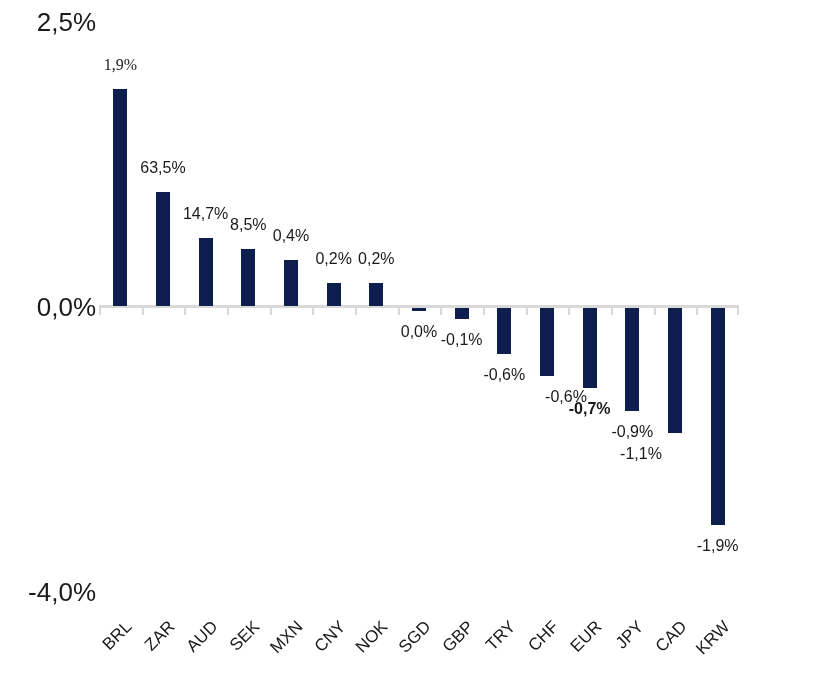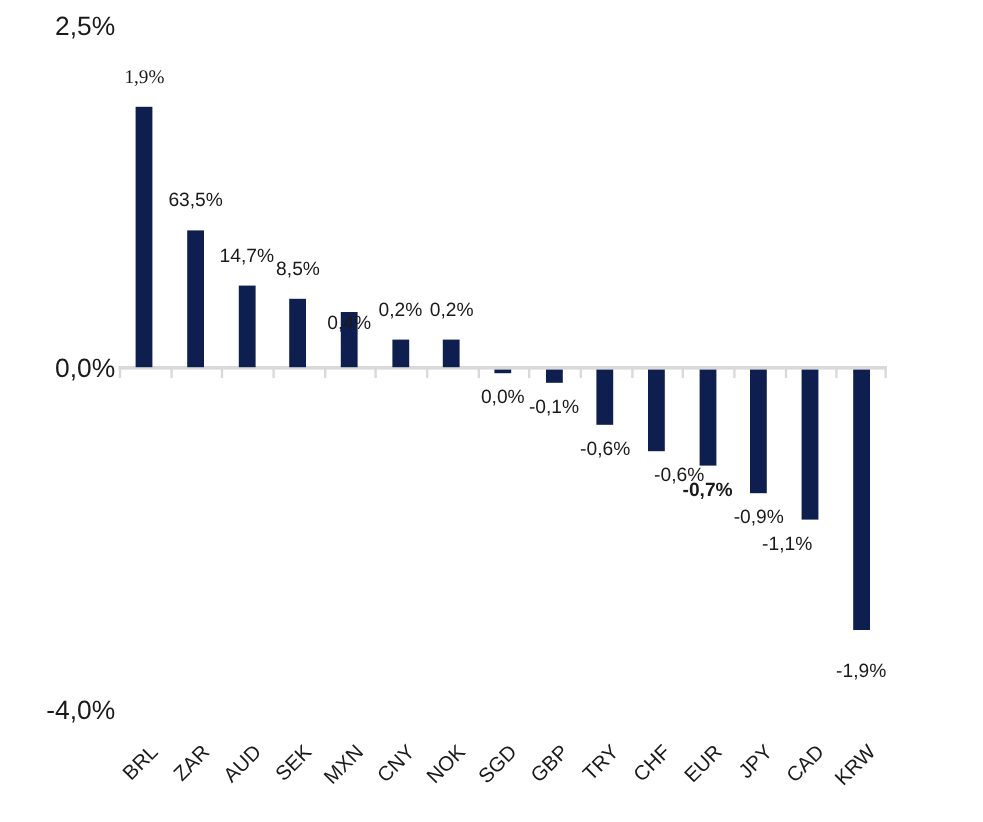--- a/index.html
+++ b/index.html
@@ -9,21 +9,21 @@
     height: 685px;
     background: #ffffff;
     font-family: "Liberation Sans", sans-serif;
     overflow: hidden;
   }
   .ytick {
     position: absolute;
     left: 10px;
     width: 86px;
     text-align: right;
-    font-size: 22px;
+    font-size: 26px;
     line-height: 24px;
     color: #1a1a1a;
     white-space: nowrap;
   }
   .bar { position: absolute; }
   .vlabel {
     position: absolute;
     width: 64px;
     text-align: center;
     font-size: 16px;
@@ -76,21 +76,21 @@
       <div class="bar" style="left: 156px; top: 192px; width: 14px; height: 114px; background: rgb(14, 30, 79);"></div>
       <div class="vlabel" style="left: 131px; top: 158px;">63,5%</div>
       <div class="xlabel" style="left: 101px; top: 617px;">ZAR</div>
       <div class="bar" style="left: 198.667px; top: 237.6px; width: 14px; height: 68.4px; background: rgb(14, 30, 79);"></div>
       <div class="vlabel" style="left: 173.667px; top: 203.6px;">14,7%</div>
       <div class="xlabel" style="left: 143.667px; top: 617px;">AUD</div>
       <div class="bar" style="left: 241.333px; top: 249px; width: 14px; height: 57px; background: rgb(14, 30, 79);"></div>
       <div class="vlabel" style="left: 216.333px; top: 215px;">8,5%</div>
       <div class="xlabel" style="left: 186.333px; top: 617px;">SEK</div>
       <div class="bar" style="left: 284px; top: 260.4px; width: 14px; height: 45.6px; background: rgb(14, 30, 79);"></div>
-      <div class="vlabel" style="left: 259px; top: 226.4px; margin-top: 34px;">0,4%</div>
+      <div class="vlabel" style="left: 259px; top: 226.4px;">0,4%</div>
       <div class="xlabel" style="left: 229px; top: 617px;">MXN</div>
       <div class="bar" style="left: 326.667px; top: 283.2px; width: 14px; height: 22.8px; background: rgb(14, 30, 79);"></div>
       <div class="vlabel" style="left: 301.667px; top: 249.2px;">0,2%</div>
       <div class="xlabel" style="left: 271.667px; top: 617px;">CNY</div>
       <div class="bar" style="left: 369.333px; top: 283.2px; width: 14px; height: 22.8px; background: rgb(14, 30, 79);"></div>
       <div class="vlabel" style="left: 344.333px; top: 249.2px;">0,2%</div>
       <div class="xlabel" style="left: 314.333px; top: 617px;">NOK</div>
       <div class="bar" style="left: 412px; top: 308px; width: 14px; height: 2.5px; background: rgb(14, 30, 79);"></div>
       <div class="vlabel" style="left: 387px; top: 321.5px;">0,0%</div>
       <div class="xlabel" style="left: 357px; top: 617px;">SGD</div>
@@ -103,19 +103,19 @@
       <div class="bar" style="left: 540px; top: 308px; width: 14px; height: 68.4px; background: rgb(14, 30, 79);"></div>
       <div class="vlabel" style="left: 534px; top: 387.4px;">-0,6%</div>
       <div class="xlabel" style="left: 485px; top: 617px;">CHF</div>
       <div class="bar" style="left: 582.667px; top: 308px; width: 14px; height: 79.8px; background: rgb(14, 30, 79);"></div>
       <div class="vlabel" style="left: 557.667px; top: 398.8px; font-weight: bold;">-0,7%</div>
       <div class="xlabel" style="left: 527.667px; top: 617px;">EUR</div>
       <div class="bar" style="left: 625.333px; top: 308px; width: 14px; height: 102.6px; background: rgb(14, 30, 79);"></div>
       <div class="vlabel" style="left: 600.333px; top: 421.6px;">-0,9%</div>
       <div class="xlabel" style="left: 570.333px; top: 617px;">JPY</div>
       <div class="bar" style="left: 668px; top: 308px; width: 14px; height: 125.4px; background: rgb(14, 30, 79);"></div>
-      <div class="vlabel" style="left: 624px; top: 444.4px;">-1,1%</div>
+      <div class="vlabel" style="left: 609px; top: 444.4px;">-1,1%</div>
       <div class="xlabel" style="left: 613px; top: 617px;">CAD</div>
       <div class="bar" style="left: 710.667px; top: 308px; width: 14px; height: 216.6px; background: rgb(14, 30, 79);"></div>
-      <div class="vlabel" style="left: 685.667px; top: 535.6px; margin-top: 14px;">-1,9%</div>
+      <div class="vlabel" style="left: 685.667px; top: 535.6px;">-1,9%</div>
       <div class="xlabel" style="left: 655.667px; top: 617px;">KRW</div>
     </div>
 </div>
 
 </body></html>

